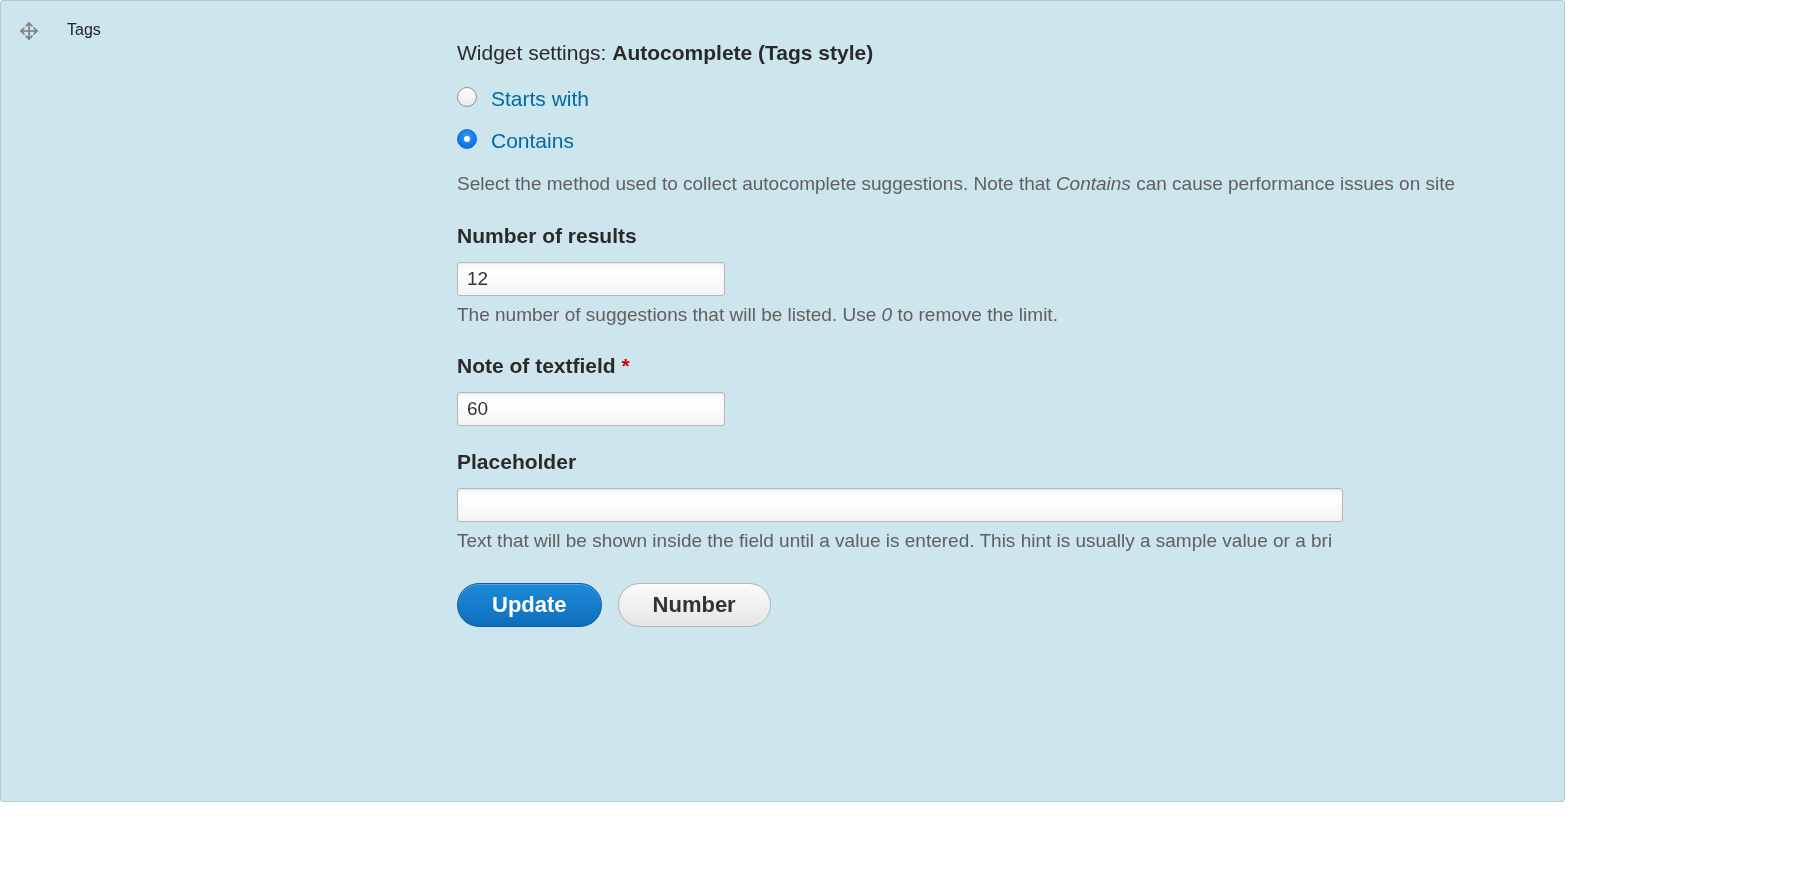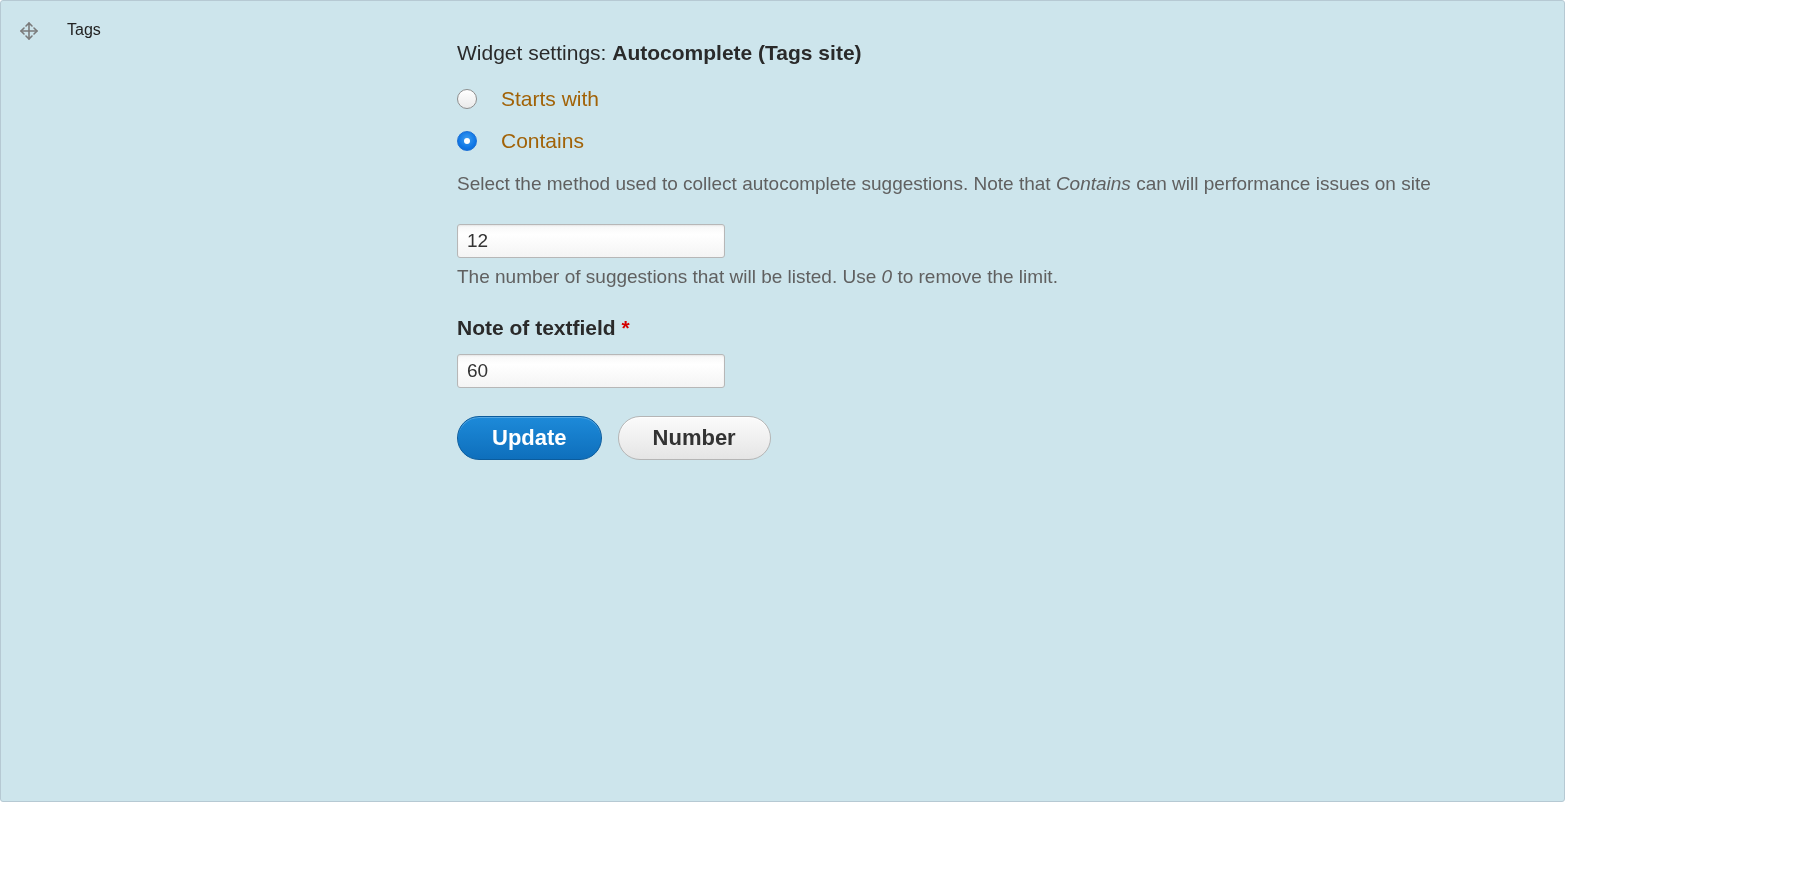--- a/index.html
+++ b/index.html
@@ -52,24 +52,23 @@
   }
   .settings-title .bold { font-weight: 700; }
   .section-label {
     font-size: 21px;
     font-weight: 700;
     color: #2a2a2a;
     margin-bottom: 14px;
   }
   .radio-line {
     display: flex;
-    align-items: center;
-    gap: 24px;
+    gap: 14px;
     font-size: 21px;
-    color: #a16207;
+    color: #0369a1;
     margin-bottom: 18px;
     cursor: pointer;
     user-select: none;
   }
   .radio {
     width: 20px; height: 20px;
     border-radius: 50%;
     border: 1px solid #8e8e8e;
     background: linear-gradient(#fff,#eaeaea);
     display: inline-flex;
@@ -154,53 +153,59 @@
         </svg>
       </span>
     </div>
 
     <div class="field-name">Tags</div>
 
     <div class="settings">
 
       <div class="settings-title">
         <span>Widget settings:</span>
-        <span class="bold">Autocomplete (Tags site)</span>
+        <span class="bold">Autocomplete (Tags style)</span>
       </div>
 
 
       <div class="radio-line">
         <span class="radio"></span>
         <span>Starts with</span>
       </div>
 
       <div class="radio-line">
         <span class="radio checked"></span>
         <span>Contains</span>
       </div>
 
       <div class="help">
-        <span>Select the method used to collect autocomplete suggestions. Note that </span><span class="ital">Contains</span><span> can will performance issues on site</span>
+        <span>Select the method used to collect autocomplete suggestions. Note that </span><span class="ital">Contains</span><span> can cause performance issues on site</span>
       </div>
 
       <div class="field-block">
+        <div class="section-label">Number of results</div>
         <input class="text small" type="text" value="12" style="">
         <div class="help">
           <span>The number of suggestions that will be listed. Use </span><span class="ital">0</span><span> to remove the limit.</span>
         </div>
       </div>
 
       <div class="field-block">
         <div class="section-label">
           <span>Note of textfield</span>
           <span class="required">*</span>
         </div>
         <input class="text small" type="text" value="60" style="">
       </div>
 
+      <div class="field-block" style="margin-top:24px">
+        <div class="section-label">Placeholder</div>
+        <input class="text wide" type="text" value="" style="">
+        <div class="help">Text that will be shown inside the field until a value is entered. This hint is usually a sample value or a bri</div>
+      </div>
 
       <div class="actions">
         <button class="btn btn-primary">Update</button>
         <button class="btn btn-secondary">Number</button>
       </div>
 
     </div>
   </div>
 </div>
 

